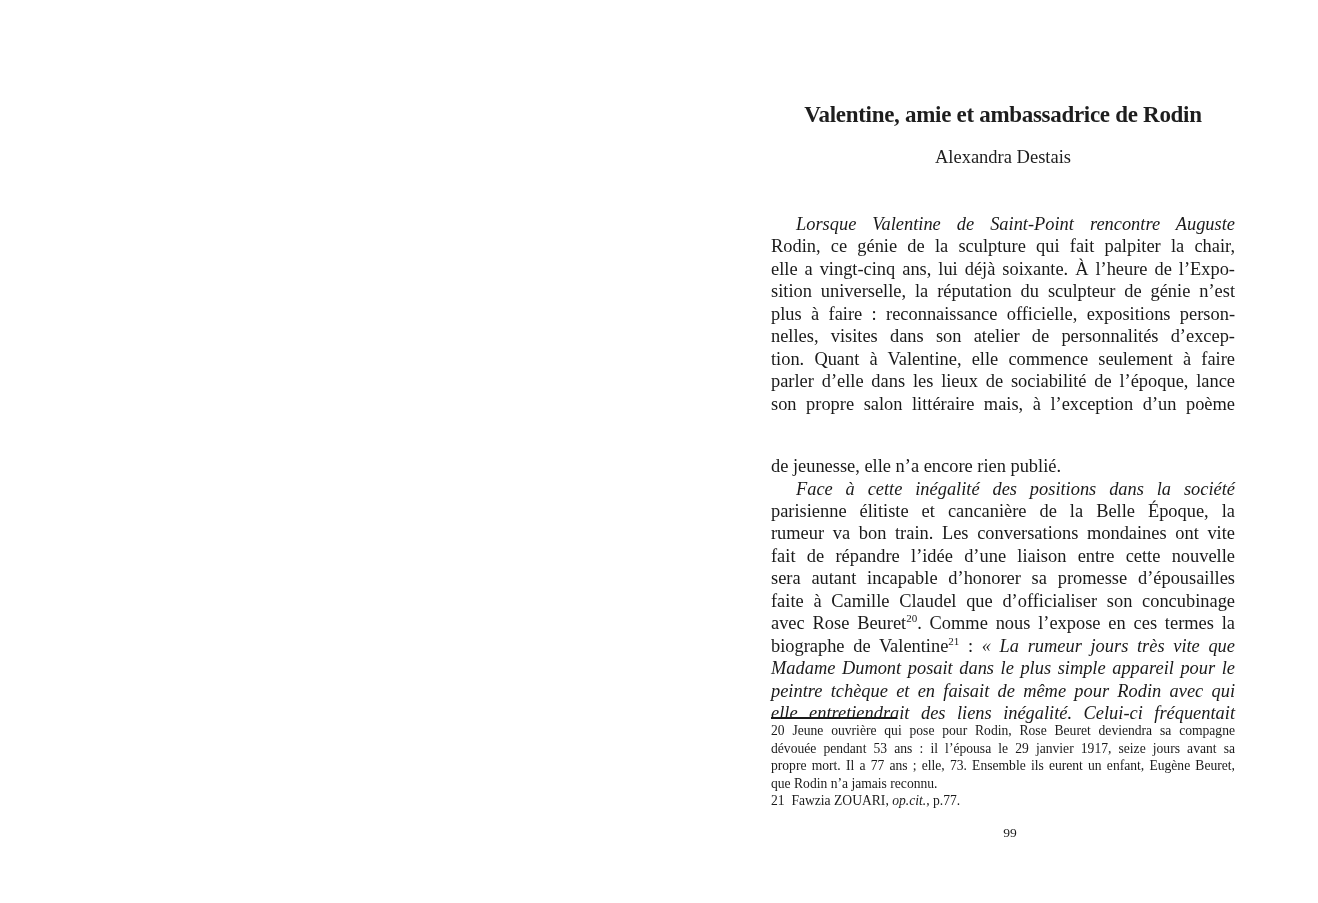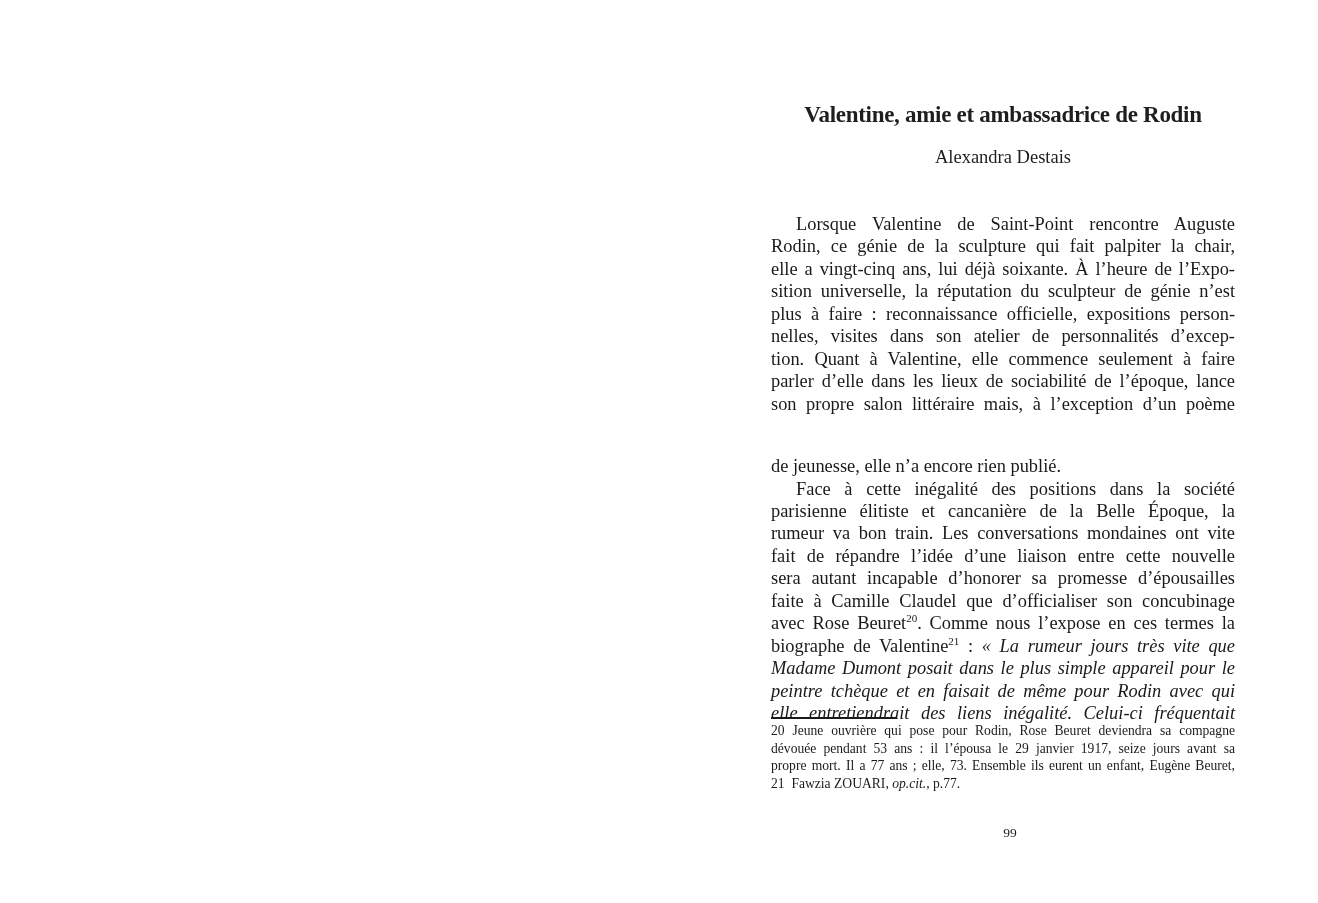--- a/index.html
+++ b/index.html
@@ -8,21 +8,21 @@
   .page { position:absolute; left:771px; top:0; width:464px; }
   .title { position:absolute; left:0; width:464px; top:102px; text-align:center;
            font-family:"Liberation Serif", serif; font-size:23px; letter-spacing:-0.3px; color:#1e1e1e;font-weight:bold; }
   .author { position:absolute; left:0; width:464px; top:147px; text-align:center;
             font-family:"Liberation Serif", serif; font-size:18.5px; color:#1e1e1e; }
   .body { position:absolute; left:0; top:213px; width:464px;
           font-family:"Liberation Serif", serif; font-size:18.4px; line-height:22.45px;
           text-align:justify; hyphens:manual; }
   .body .line { display:block; text-align:justify; text-align-last:justify; white-space:nowrap; }
   .body .line.last { text-align-last:left;margin-top:40px; }
-  .body .line.indent { padding-left:25px; }
+  .body .line.indent { padding-left:25px;font-style:italic; }
   .it { font-style:italic; }
   sup { font-size:11px; line-height:0; vertical-align:super; }
   .rule { position:absolute; left:0; top:717px; width:125px; height:2px; background:#1a1a1a; }
   .notes { position:absolute; left:0; top:722px; width:464px;
            font-family:"Liberation Serif", serif; font-size:13.6px; line-height:17.6px; }
   .notes .line { display:block; white-space:nowrap; text-align:justify; text-align-last:justify; }
   .notes .line.last { text-align-last:left; }
   .pagenum { position:absolute; left:0; width:478px; top:825px; text-align:center;
              font-family:Liberation Serif, serif; font-size:13.5px; }
 </style>
@@ -61,20 +61,21 @@
     </div>
   </div>
 
   <div class="rule"></div>
 
   <div class="notes">
     <div>
       <span class="line">20 Jeune ouvrière qui pose pour Rodin, Rose Beuret deviendra sa compagne</span>
       <span class="line">dévouée pendant 53 ans : il l’épousa le 29 janvier 1917, seize jours avant sa</span>
       <span class="line">propre mort. Il a 77 ans ; elle, 73. Ensemble ils eurent un enfant, Eugène Beuret,</span>
+      <span class="line last">que Rodin n’a jamais reconnu.</span>
     </div>
     <div>
       <span class="line last"><span style="white-space:pre">21  Fawzia ZOUARI, </span><span class="it">op.cit.</span><span>, p.77.</span></span>
     </div>
   </div>
 
   <div class="pagenum">99</div>
 </div>
 
 </body></html>

